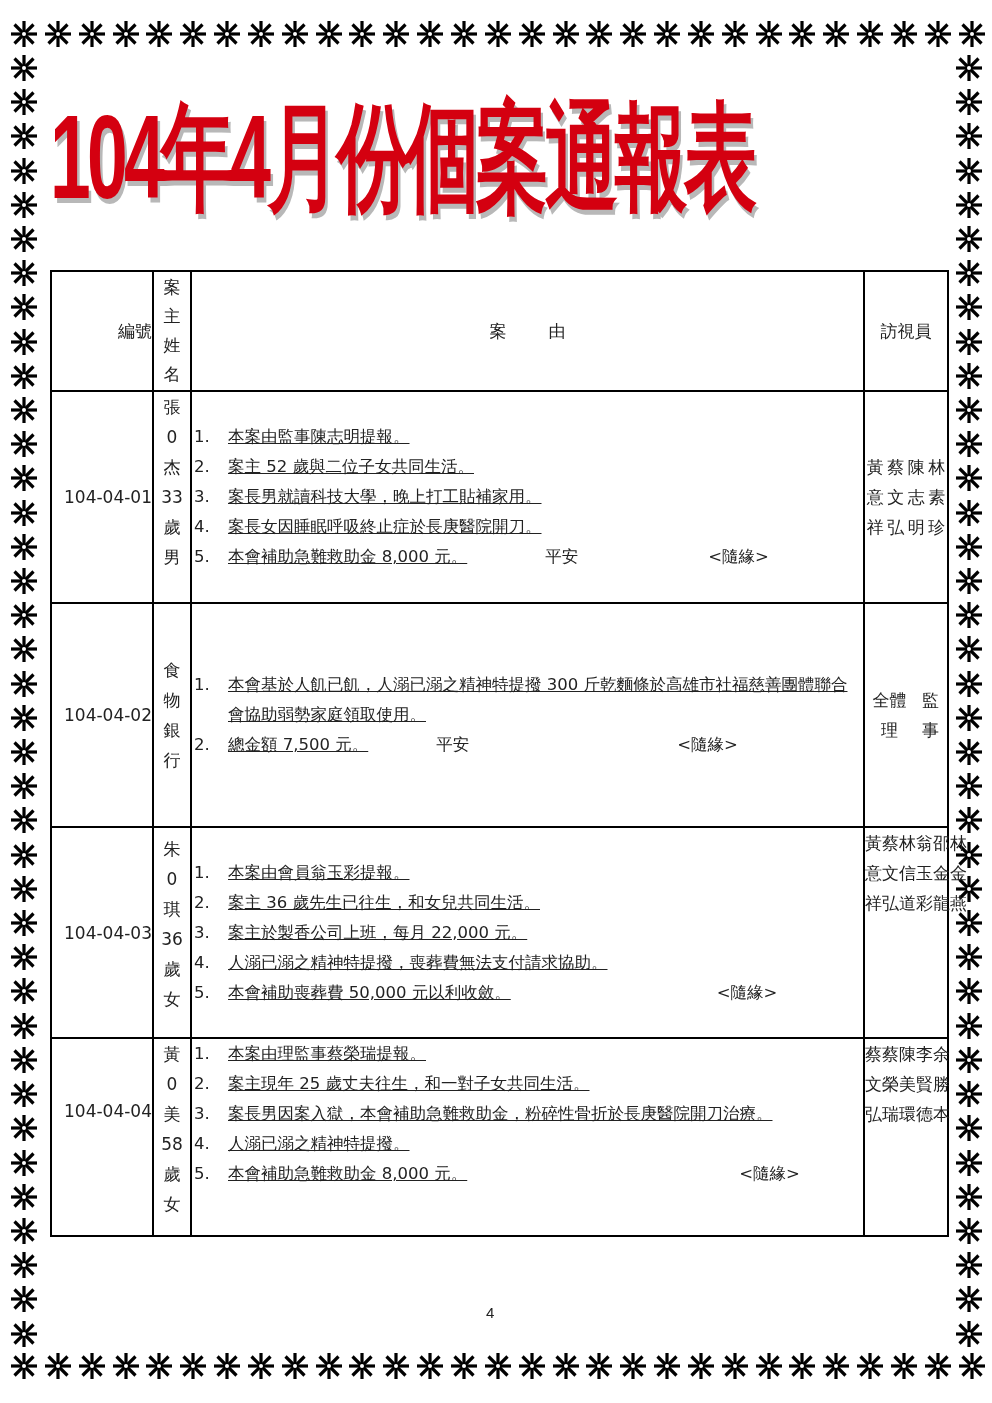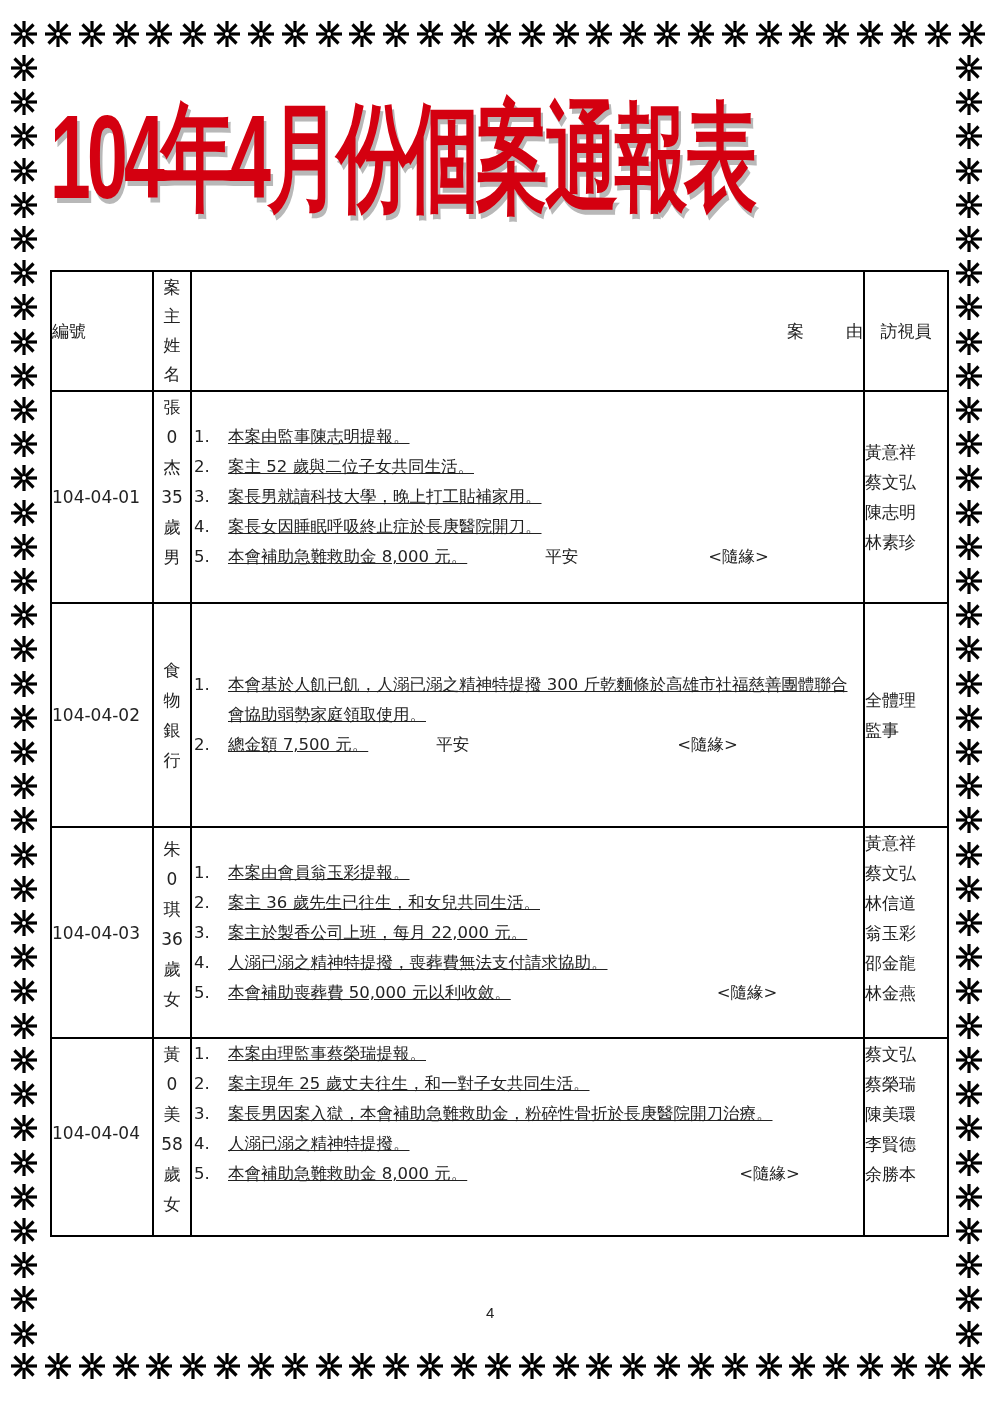--- a/index.html
+++ b/index.html
@@ -19,34 +19,34 @@
              font-family: "Liberation Sans", sans-serif; font-weight: bold; color: #d40010;
              font-size: 118px; line-height: 150px; letter-spacing: -6px;
              transform: scaleX(0.62); transform-origin: left center; white-space: nowrap;
              text-shadow: 4px 5px 0 #b8b8b8; width: 1450px; }
 
     table.cases { position: absolute; left: 50px; top: 270px; border-collapse: collapse;
                   width: 897px; table-layout: fixed; }
     table.cases td, table.cases th { border: 2px solid #000; padding: 0; vertical-align: middle;
                   font-weight: normal; font-size: 17px; color: #222; }
     col.c-id { width: 102px; } col.c-name { width: 38px; } col.c-reason { width: 673px; } col.c-visitor { width: 84px; }
-    th.h-id, td.id { text-align: left; }
+    th.h-id, td.id { text-align: right; }
     .vname { display: flex; flex-direction: column; align-items: center; line-height: 30px; font-size: 17px; }
     th .vname { line-height: 29px; }
-    th.h-reason { text-align: right; letter-spacing: 0; }
+    th.h-reason { text-align: center; letter-spacing: 0; }
     th.h-reason span.gap { display: inline-block; width: 42px; }
     td.reason { padding: 0 10px 0 10px; }
     ol.items { margin: 0; padding: 0; list-style: none; }
     ol.items li { display: flex; line-height: 30px; font-size: 16.5px; }
     ol.items li .num { width: 34px; flex: none; padding-left: 2px; }
     ol.items li .txt { flex: 1; text-decoration: underline; }
     .tail { display: inline-block; }
     .peace { display: inline-block; }
     td.visitor { text-align: center; }
-    .vlist { display: flex; flex-direction: column; align-items: flex-start; line-height: 30px; font-size: 17px; }
+    .vlist { display: flex; flex-direction: row; align-items: center; line-height: 30px; font-size: 17px; }
     .page-num { position: absolute; left: 486px; top: 1304px; font-size: 15px; color: #222;
                 font-family: "Liberation Sans", sans-serif; }
   </style>
 </head>
 <body>
 
 <div id="border-top" class="border-row">
     <svg class="star" viewBox="0 0 28 28">
       <g stroke="#000" stroke-width="3.2" stroke-linecap="butt">
         <line x1="14" y1="1" x2="14" y2="27"></line>
@@ -1286,21 +1286,21 @@
     </tr>
   </thead>
   <tbody id="case-rows">
       <tr style="height: 212px;">
         <td class="id">104-04-01</td>
         <td style="vertical-align: top;">
           <div class="vname">
             <span>張</span>
             <span>0</span>
             <span>杰</span>
-            <span>35</span>
+            <span>33</span>
             <span>歲</span>
             <span>男</span>
           </div>
         </td>
         <td class="reason">
           <ol class="items">
             <li>
               <span class="num">1.</span>
               <span class="txt"><span>本案由監事陳志明提報。</span></span>
             </li>
@@ -1401,21 +1401,21 @@
             <span>黃意祥</span>
             <span>蔡文弘</span>
             <span>林信道</span>
             <span>翁玉彩</span>
             <span>邵金龍</span>
             <span>林金燕</span>
           </div>
         </td>
       </tr>
       <tr style="height: 198px;">
-        <td class="id" style="vertical-align: top; padding-top: 84px;">104-04-04</td>
+        <td class="id" style="vertical-align: top; padding-top: 62px;">104-04-04</td>
         <td style="vertical-align: top;">
           <div class="vname">
             <span>黃</span>
             <span>0</span>
             <span>美</span>
             <span>58</span>
             <span>歲</span>
             <span>女</span>
           </div>
         </td>

